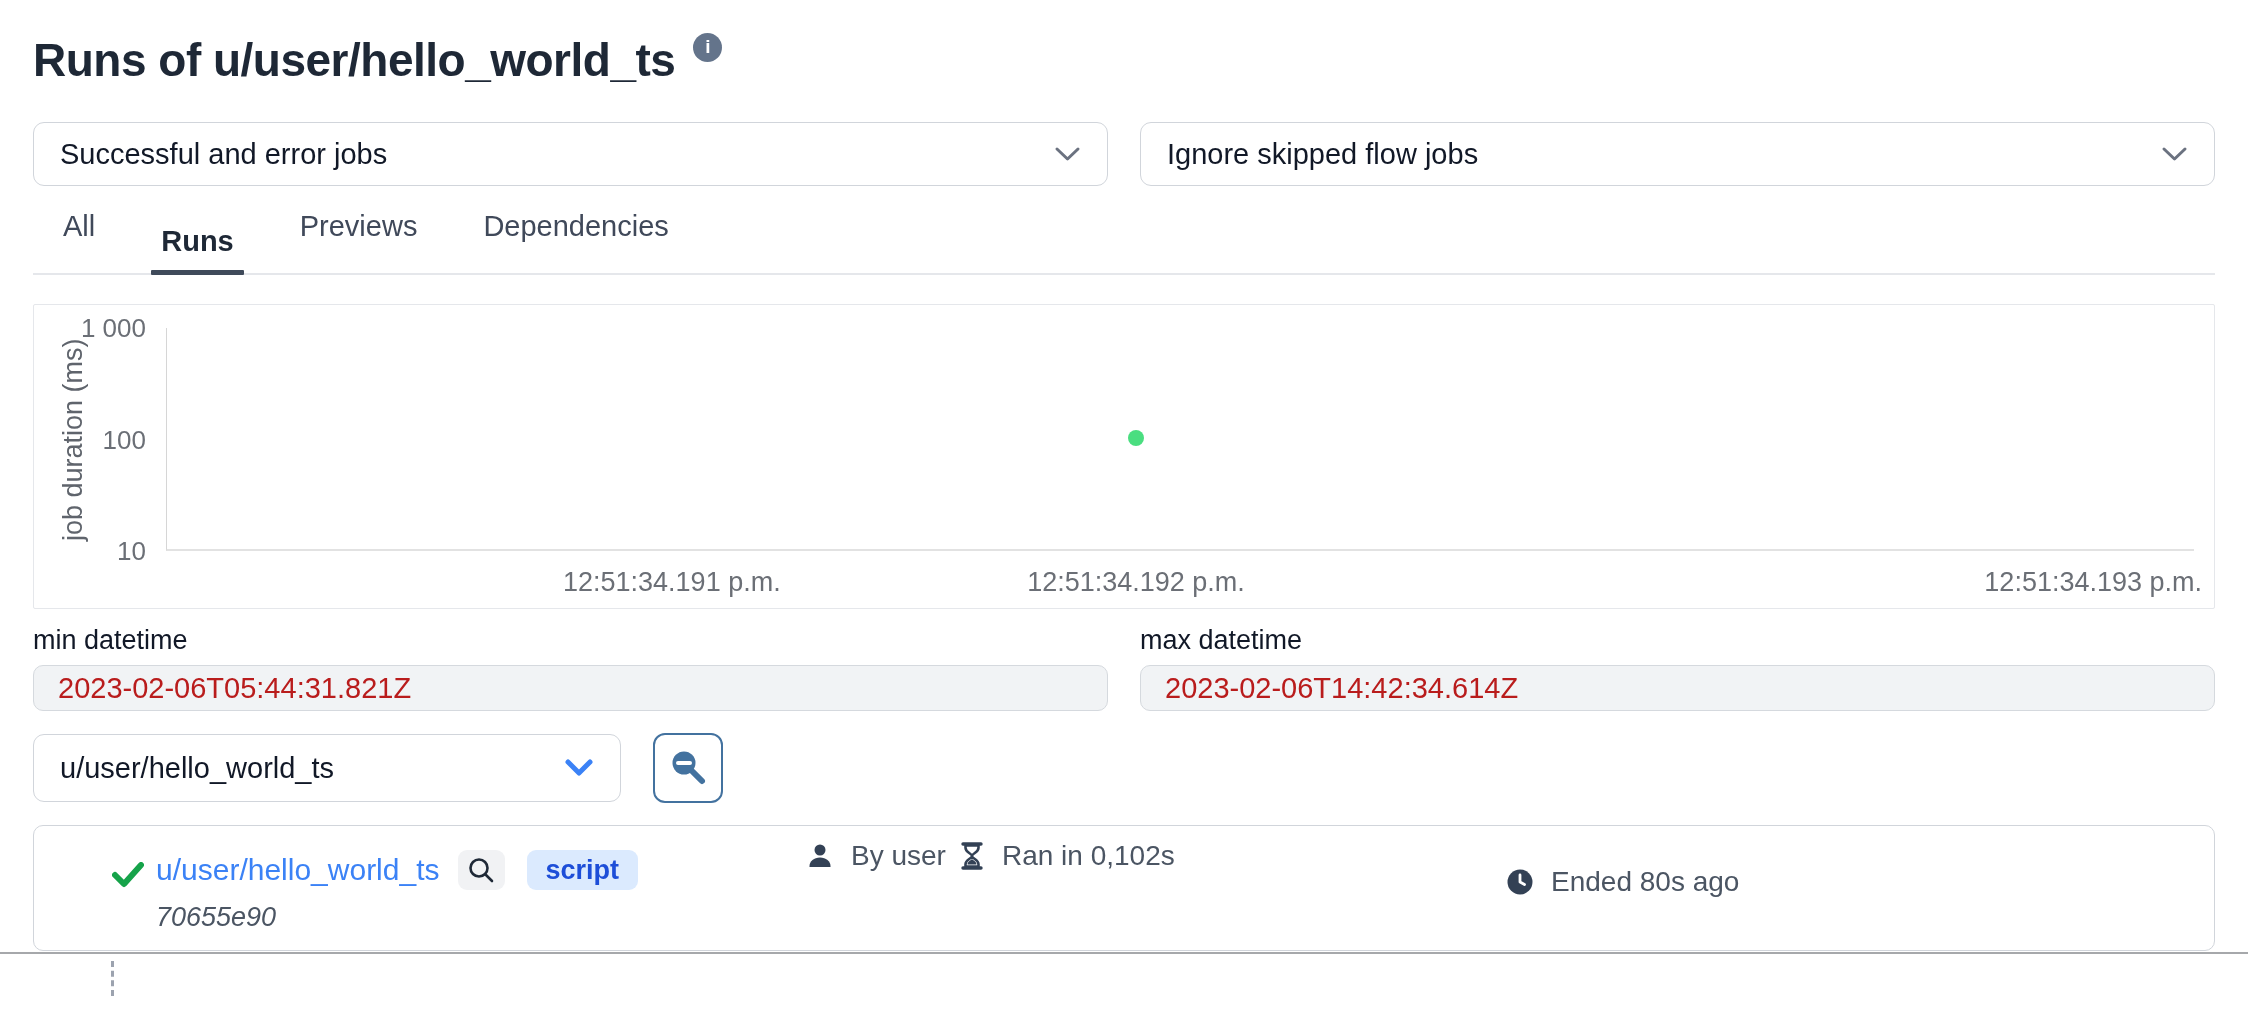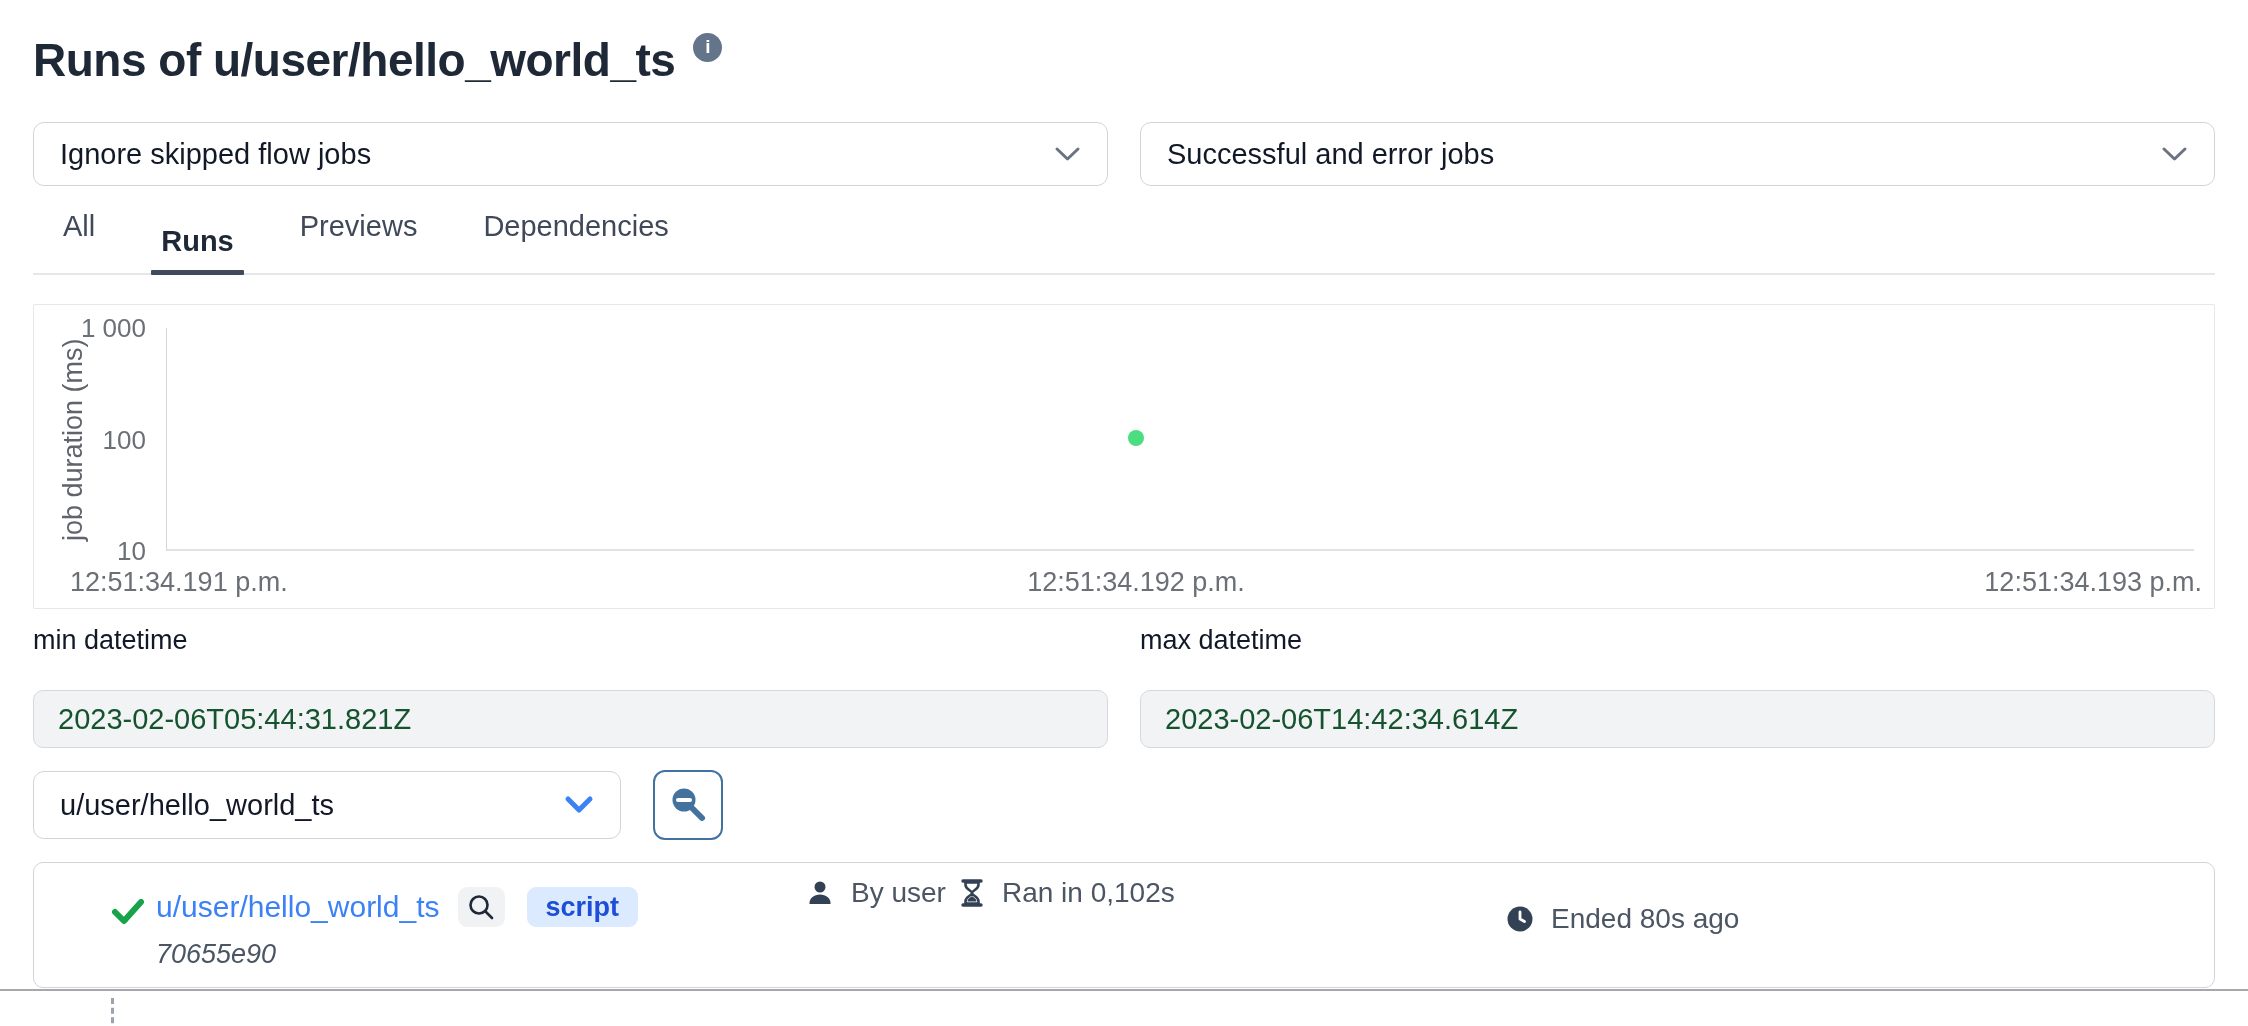--- a/index.html
+++ b/index.html
@@ -71,33 +71,33 @@
     display:flex; align-items:center; justify-content:center;
     writing-mode:vertical-rl; transform:rotate(180deg);
     font-size:27px; color:#5f646c; white-space:nowrap;
   }
   .x-ticks {
     position:absolute; left:36px; right:12px; top:256px; height:42px;
     display:flex; align-items:center;
     font-size:27px; color:#6b6f76;
   }
   .x-ticks span { flex:1; white-space:nowrap; }
-  .x-tick-start { text-align:left; }
+  .x-tick-start { text-align:right; }
   .x-tick-mid   { text-align:center; }
   .x-tick-end   { text-align:right; }
 
   
   .dt-row { display:flex; gap:32px; margin-top:16px; }
   .dt-field { flex:1; }
   .dt-label { display:block; font-size:27px; color:#111827; margin-bottom:9px; }
   .dt-input {
-    width:100%; height:58px;
+    width:100%; height:46px;
     background:#f1f3f5; border:1.5px solid #d5d9de; border-radius:10px;
     font-family:"Liberation Sans", sans-serif;
-    font-size:29px; color:#14532d; padding:0 24px;margin-top:25px;
+    font-size:29px; color:#b91c1c; padding:0 24px;
   }
 
   
   .path-row { display:flex; gap:32px; margin-top:22px; align-items:center; }
   .path-select { flex:none; width:588px; height:68px; border-radius:11px; }
   .search-btn {
     width:70px; height:70px;
     border:2.5px solid var(--search-button-blue,#43729f); border-radius:12px;
     background:#ffffff; cursor:pointer;
     display:flex; align-items:center; justify-content:center;
@@ -141,27 +141,27 @@
 
 <div class="page">
 
   <div class="header-row">
     <h1 class="page-title">Runs of u/user/hello_world_ts</h1>
     <span class="info-icon">i</span>
   </div>
 
   <div class="filter-row">
     <div class="select">
-      <span>Ignore skipped flow jobs</span>
+      <span>Successful and error jobs</span>
       <svg width="27" height="17" viewBox="0 0 27 17">
         <polyline points="3,3 13.5,13 24,3" fill="none" stroke="#6b7280" stroke-width="3" stroke-linecap="round" stroke-linejoin="round"></polyline>
       </svg>
     </div>
     <div class="select">
-      <span>Successful and error jobs</span>
+      <span>Ignore skipped flow jobs</span>
       <svg width="27" height="17" viewBox="0 0 27 17">
         <polyline points="3,3 13.5,13 24,3" fill="none" stroke="#6b7280" stroke-width="3" stroke-linecap="round" stroke-linejoin="round"></polyline>
       </svg>
     </div>
   </div>
 
   <nav class="tabs">
     <div class="tab">All</div>
     <div class="tab active">Runs</div>
     <div class="tab">Previews</div>

